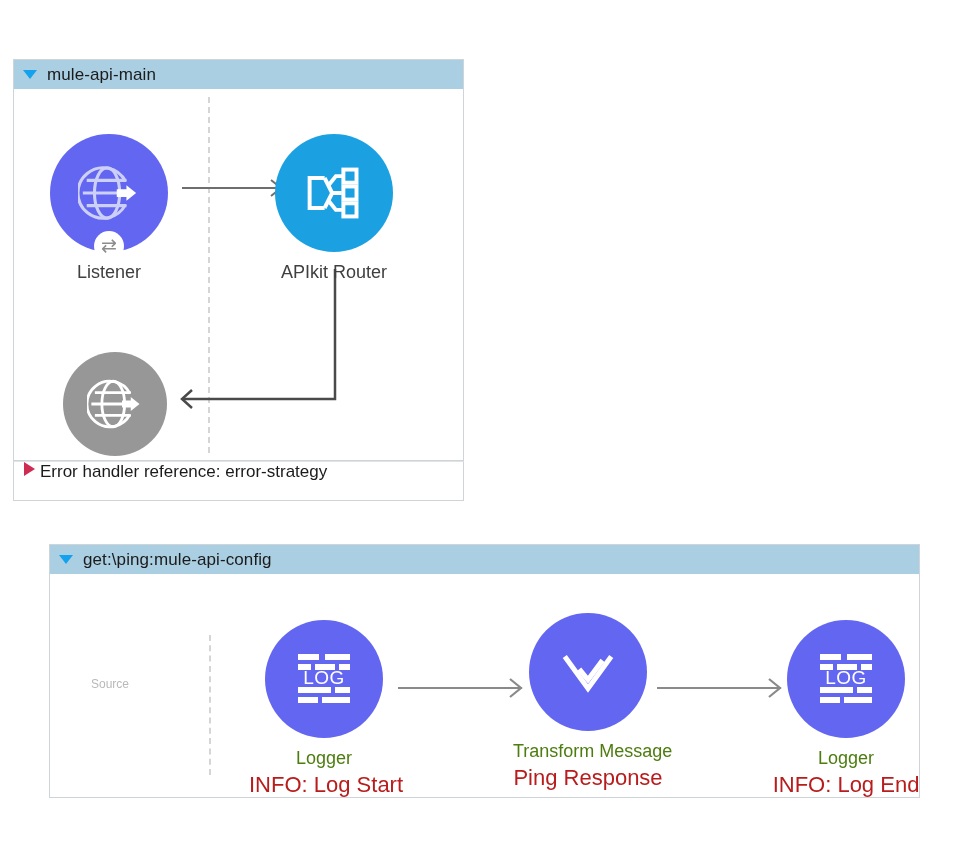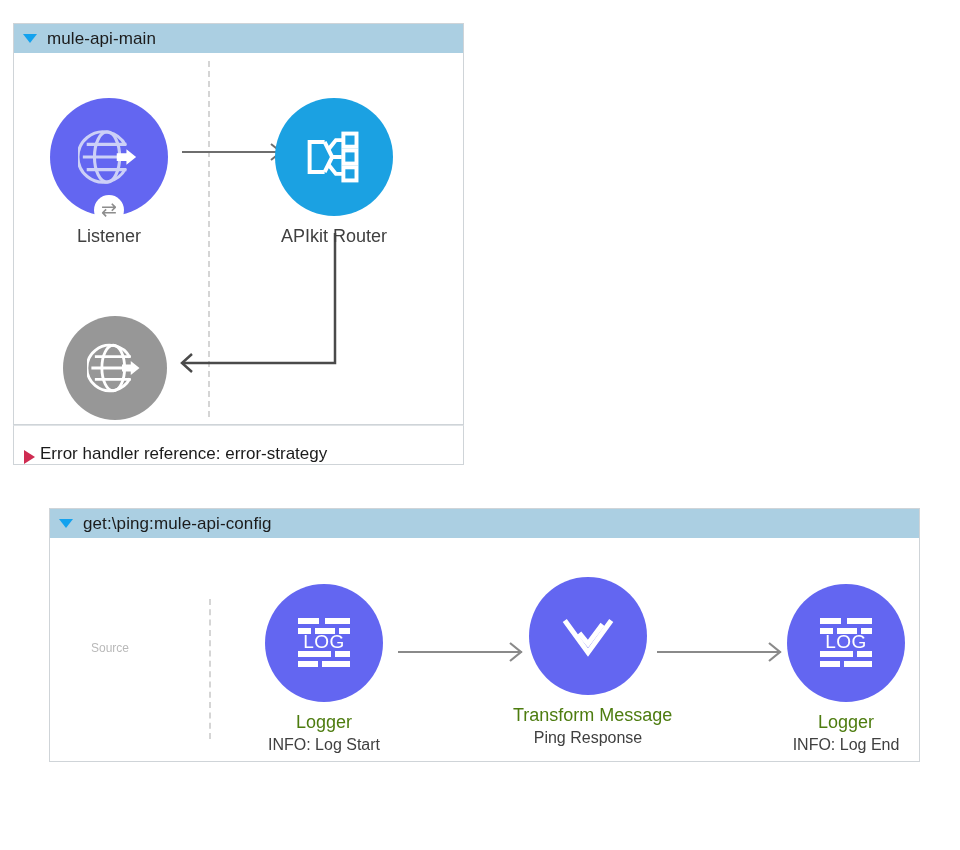--- a/index.html
+++ b/index.html
@@ -28,20 +28,21 @@
 
   .flow-header {
     height: 30px;
     background: #abcfe2;
     border: 1px solid #cfd4d8;
     border-bottom: none;
     display: flex;
     align-items: center;
     padding-left: 9px;
     box-sizing: border-box;
+    margin-top: 36px;
   }
 
   .flow-header-toggle {
     width: 0;
     height: 0;
     border-left: 7px solid transparent;
     border-right: 7px solid transparent;
     border-top: 9px solid #14a2ee;
     margin-right: 10px;
     flex: 0 0 auto;
@@ -61,21 +62,21 @@
     position: relative;
     box-sizing: border-box;
     background: #ffffff;
   }
 
   .flow-footer {
     border: 1px solid #cfd4d8;
     border-top: 1px solid #dfe3e6;
     height: 40px;
     display: flex;
-    align-items: flex-end;
+    align-items: flex-start;
     padding-left: 26px;
     box-sizing: border-box;
     background: #ffffff;
     position: relative;
   }
 
   .err-toggle {
     position: absolute;
     left: 10px;
     width: 0;
@@ -131,22 +132,22 @@
     color: #404040;
     margin-top: 10px;
     white-space: nowrap;
   }
 
   .node-type.muted {
     color: #4d7c0f;
   }
 
   .node-name {
-    font-size: 16px;
-    color: #404040;
+    font-size: 22px;
+    color: #b91c1c;
     margin-top: 3px;
     white-space: nowrap;
   }
 
   .source-label {
     position: absolute;
     font-size: 12px;
     color: #b9b9b9;
     white-space: nowrap;
   }

